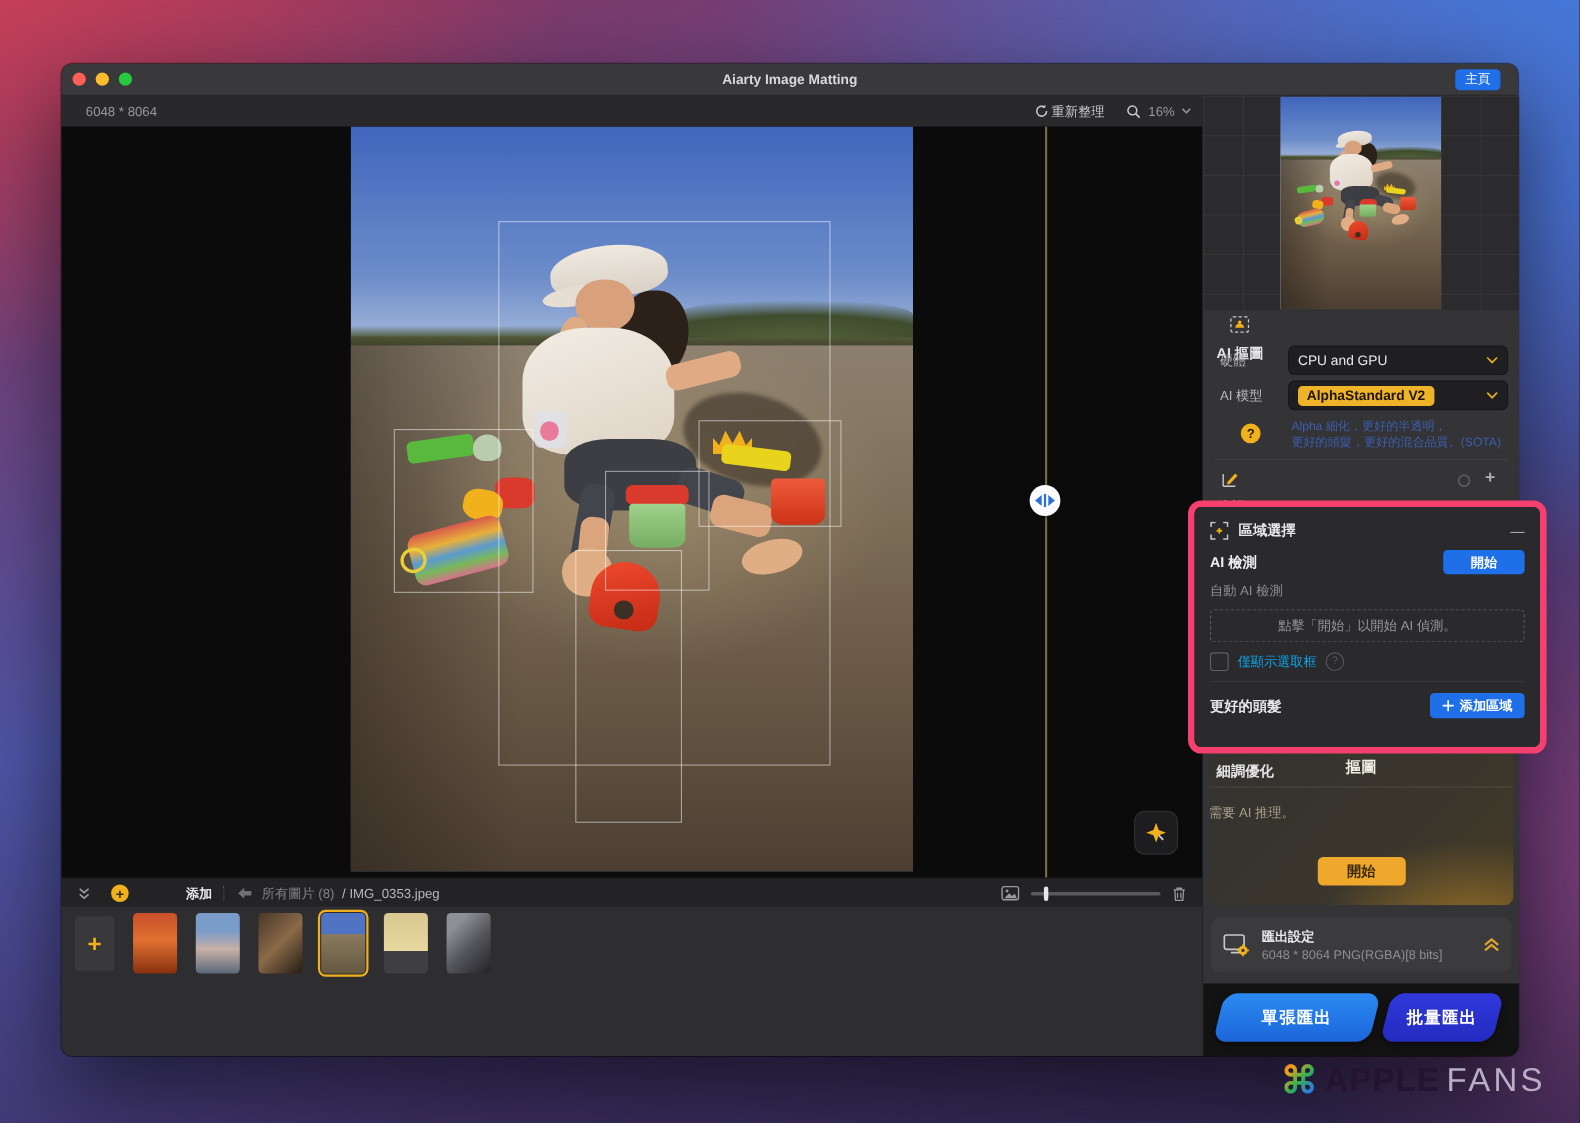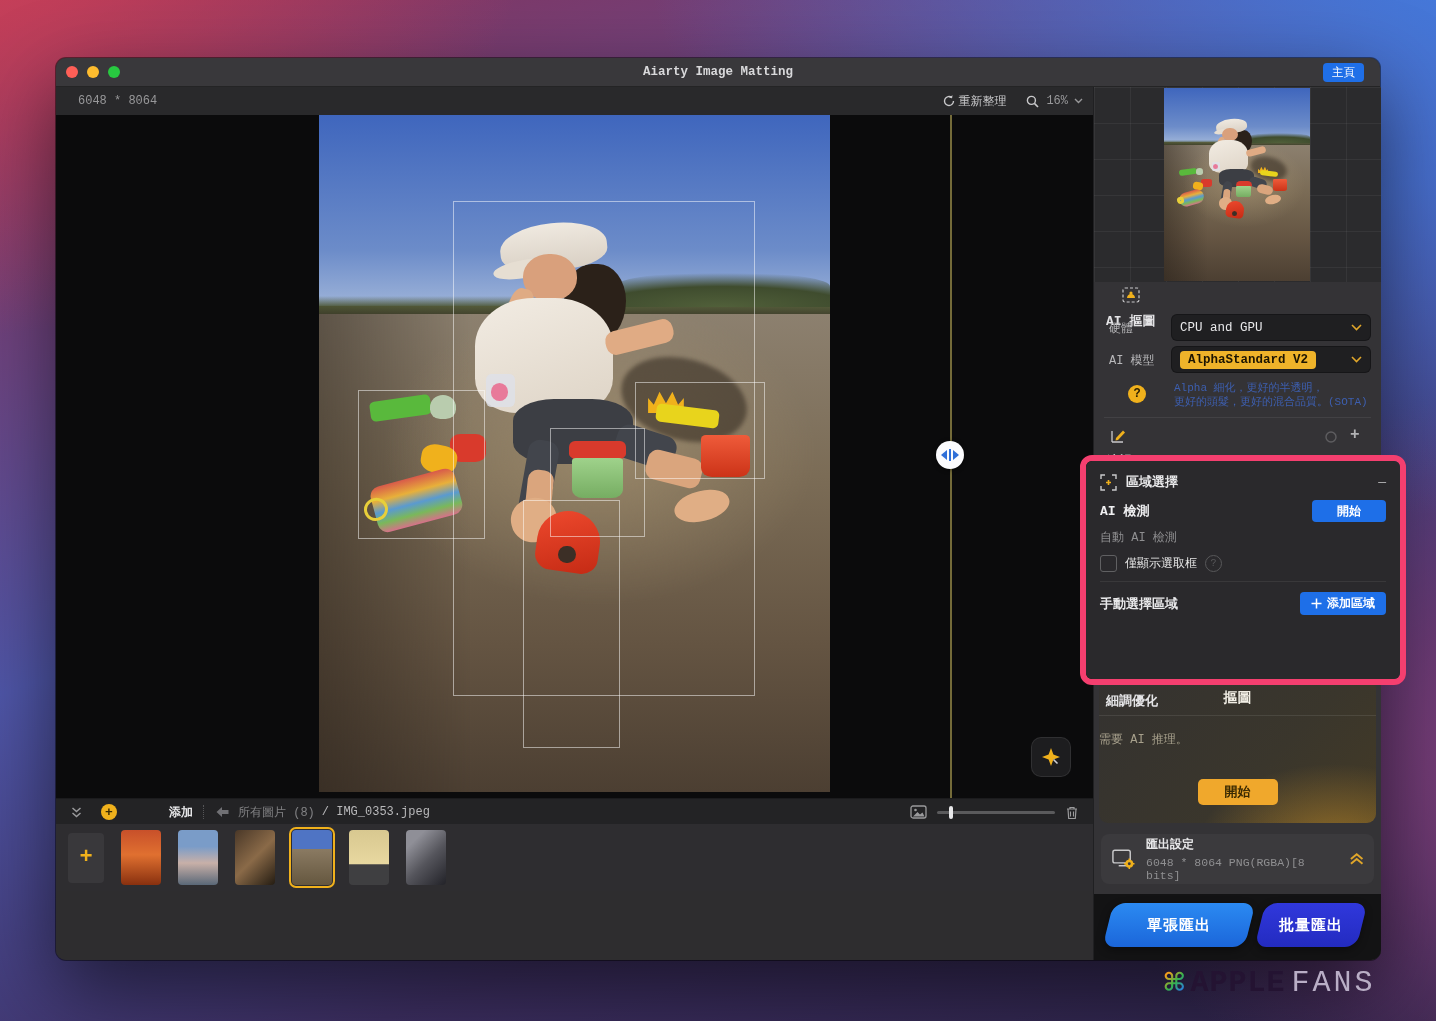--- a/index.html
+++ b/index.html
@@ -1,17 +1,17 @@
 <!DOCTYPE html>
 <html><head>
 <meta charset="utf-8">
 <style>
   html,body{margin:0;padding:0;background:#222;}
   .stage{position:relative;width:1436px;height:1021px;overflow:hidden;
-    font-family:Liberation Mono, monospace;
+    font-family:Liberation Sans, sans-serif;
     background:
       radial-gradient(1100px 800px at -5% -10%, #d9445a 0%, rgba(217,68,90,0) 55%),
       radial-gradient(1400px 1000px at 105% -10%, #3f81e8 0%, rgba(63,129,232,0) 62%),
       radial-gradient(900px 700px at 110% 75%, #8a4280 0%, rgba(138,66,128,0) 55%),
       linear-gradient(160deg, #8c3055 0%, #4f56a8 45%, #3d2f62 75%, #2c2347 100%);}
   
   .win{position:absolute;left:56px;top:58px;width:1324px;height:902px;border-radius:10px;
     background:#2e2d2f;box-shadow:0 30px 80px rgba(0,0,0,.55),0 0 0 1px rgba(0,0,0,.45);overflow:visible;}
   .titlebar{position:absolute;left:0;top:0;right:0;height:28px;background:#39383b;
     border-radius:10px 10px 0 0;border-bottom:1px solid #242425;}
@@ -105,21 +105,21 @@
   .rc-minus{margin-left:auto;color:#b8b8ba;font-weight:normal;}
   .rc-row{display:flex;align-items:center;}
   .btn-blue{background:#1e6fe8;color:#fff;font-size:12px;font-weight:bold;border-radius:4px;
     display:flex;align-items:center;justify-content:center;}
   .start-btn{margin-left:auto;width:74px;height:22px;}
   .auto-lab{color:#8f8f91;font-size:12px;margin-top:7px;}
   .dashedbox{margin-top:8px;height:28px;border:1px dashed #5f5f61;border-radius:4px;display:flex;
     align-items:center;justify-content:center;color:#96969a;font-size:12px;}
   .chkrow{display:flex;align-items:center;gap:8px;margin-top:9px;height:16px;}
   .chk{width:15px;height:15px;border:1.5px solid #606062;border-radius:3px;}
-  .chklab{color:#e5e5e5;font-size:12px;}
+  .chklab{color:#0ea5e9;font-size:12px;}
   .qdim{width:15px;height:15px;border-radius:50%;border:1.5px solid #58585a;color:#58585a;font-size:10px;
     display:flex;align-items:center;justify-content:center;}
   .rc-div{height:1px;background:rgba(255,255,255,.07);margin-top:10px;}
   .manrow{display:flex;align-items:center;margin-top:10px;}
   .manlab{font-size:13px;font-weight:bold;color:#e8e8ea;}
   .addreg-btn{margin-left:auto;width:86px;height:23px;gap:5px;}
   
   .mat-card{position:absolute;left:5px;top:592px;width:277px;height:144px;border-radius:9px;overflow:hidden;
     background:
       radial-gradient(70% 80% at 85% 115%, rgba(240,170,40,.45) 0%, rgba(240,170,40,0) 70%),
@@ -381,28 +381,29 @@
                   <path d="M8.5 6 V11 M6 8.5 H11" stroke="#f0b11c" stroke-width="1.6"></path>
                 </svg>
               <span>區域選擇</span>
               <span class="rc-minus">—</span>
             </div>
             <div class="rc-row" style="margin-top:8px;">
               <span style="font-size:13px;font-weight:bold;color:#f0f0f2;">AI 檢測</span>
               <div class="btn-blue start-btn">開始</div>
             </div>
             <div class="auto-lab">自動 AI 檢測</div>
+            <div class="dashedbox">點擊「開始」以開始 AI 偵測。</div>
             <div class="chkrow">
               <span class="chk"></span>
               <span class="chklab">僅顯示選取框</span>
               <span class="qdim">?</span>
             </div>
             <div class="rc-div"></div>
             <div class="manrow">
-              <span class="manlab">手動選擇區域</span>
+              <span class="manlab">更好的頭髮</span>
               <div class="btn-blue addreg-btn">
                 <svg width="11" height="11" viewBox="0 0 11 11">
                     <path d="M5.5 0.5 V10.5 M0.5 5.5 H10.5" stroke="#fff" stroke-width="1.5"></path>
                   </svg>
                 <span>添加區域</span>
               </div>
             </div>
           </div>
         </div>
 

